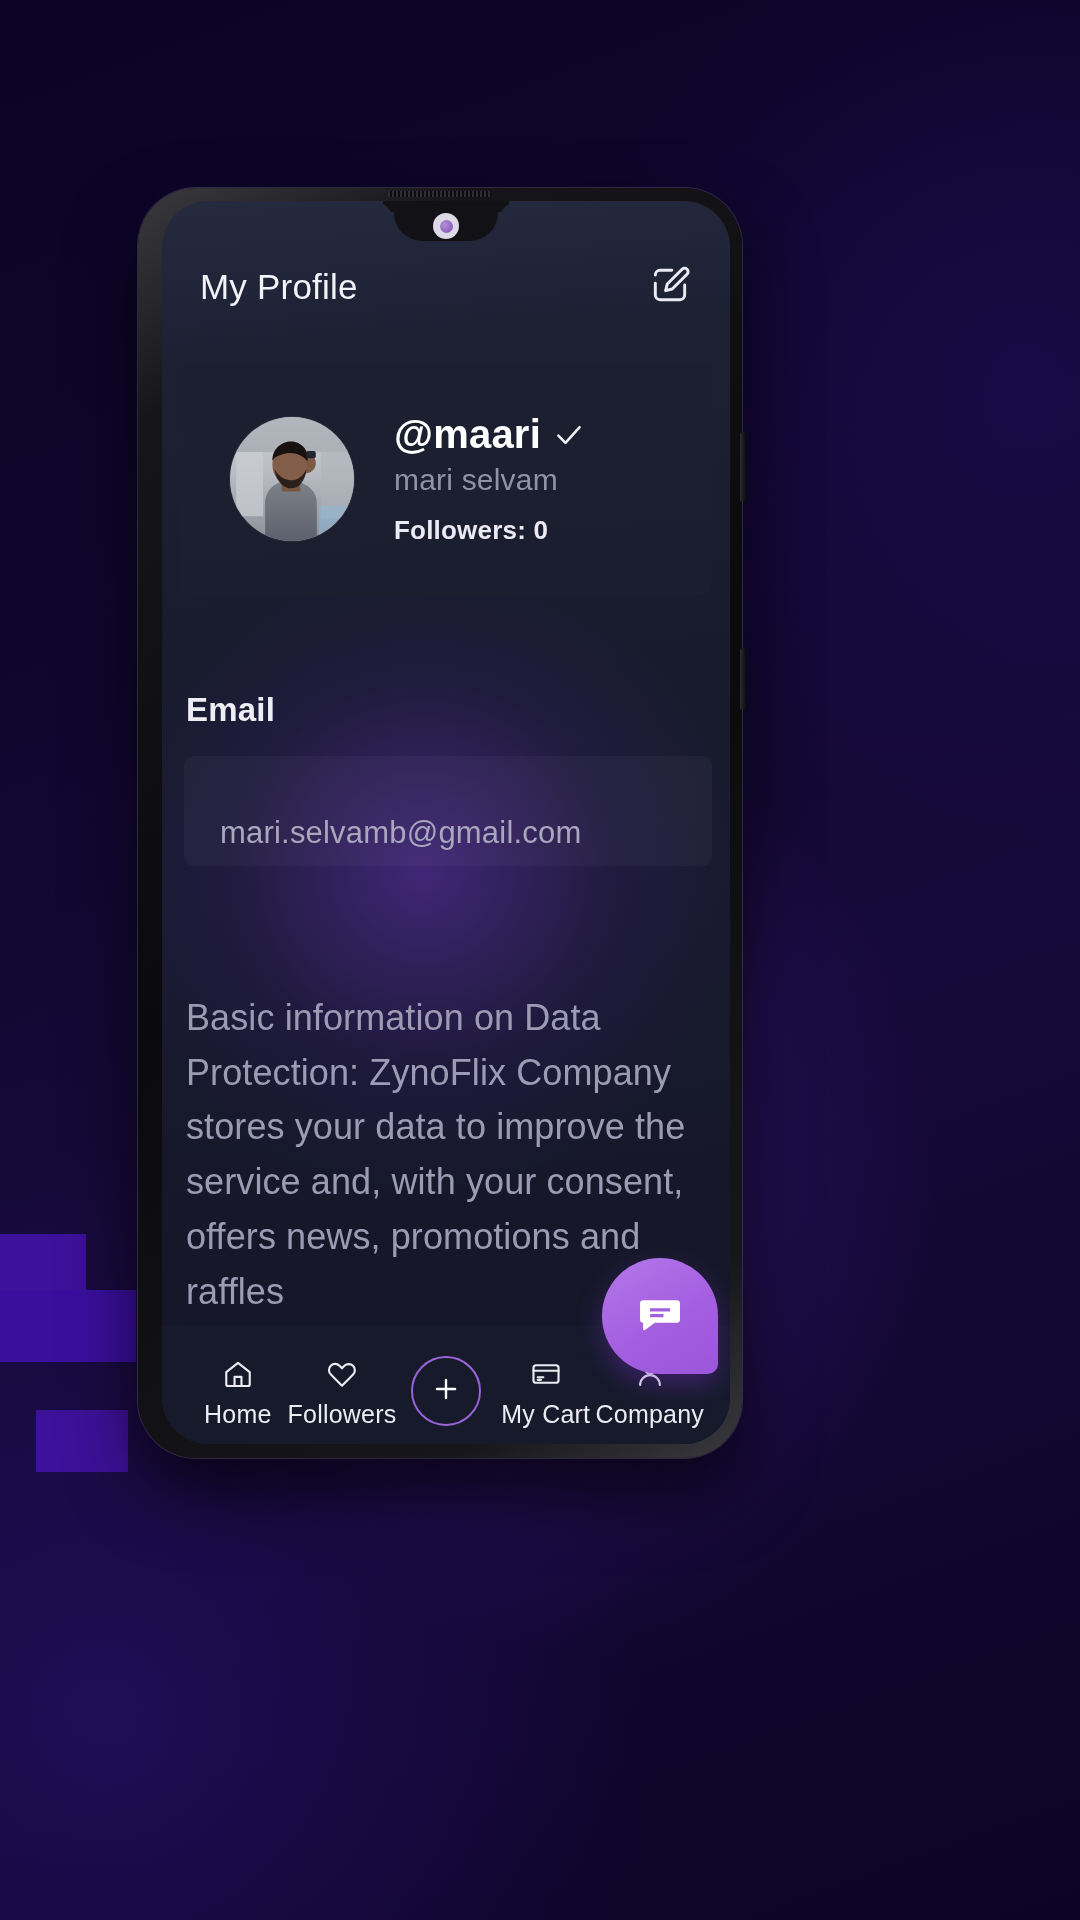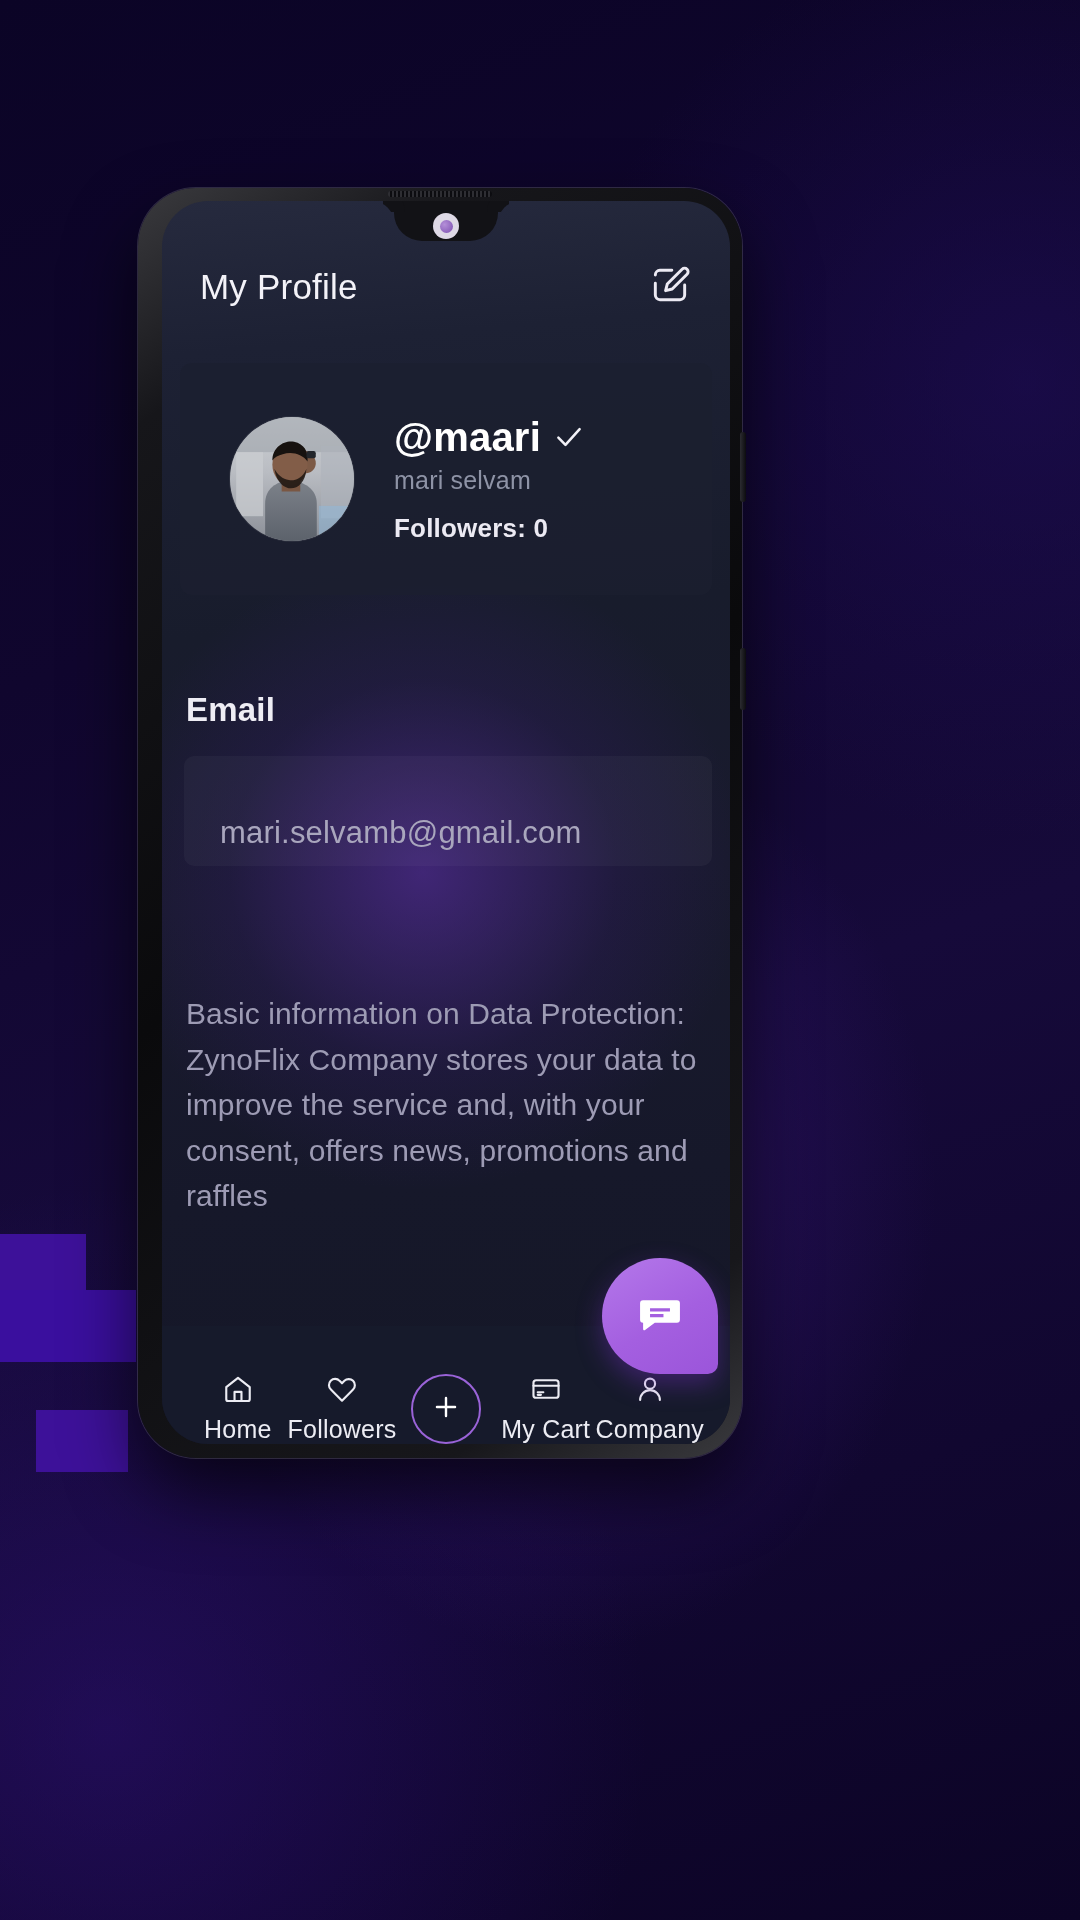--- a/index.html
+++ b/index.html
@@ -91,54 +91,54 @@
     margin-left:26px; margin-right:40px;
     overflow:hidden; flex:none;
     box-shadow:0 0 0 1px rgba(255,255,255,.07);
     background:#50555f;
   }
   #avatar svg{ display:block; width:100%; height:100%; }
   #profile-meta{ display:flex; flex-direction:column; gap:6px; }
   #handle-row{ display:flex; align-items:center; gap:11px; }
   #handle{ font-size:40px; color:#ffffff; font-weight:600; letter-spacing:.2px; }
   #verified-icon{ width:34px; height:34px; }
-  #fullname{ font-size:25px; color:#8e93a6; font-weight:400; letter-spacing:.2px; }
+  #fullname{ font-size:30px; color:#8e93a6; font-weight:400; letter-spacing:.2px; }
   #followers{ font-size:26px; color:#eceaf3; font-weight:600; margin-top:12px; letter-spacing:.2px; }
 
   
   #email-label{
     position:absolute; left:24px; top:490px;
     font-size:33px; color:#eeedf4; font-weight:600; letter-spacing:.2px;
   }
   #email-field{
     position:absolute; left:22px; right:18px; top:555px; height:110px;
     border-radius:10px;
     background:rgba(255,255,255,0.035);
     display:flex; align-items:center; padding:0 36px;
     cursor:text;
   }
   #email-value{ font-size:31px; color:#a9a6bd; letter-spacing:.2px;margin-top:44px; }
 
   
   #privacy-text{
     position:absolute; left:24px; right:28px; top:790px;
-    font-size:30px; line-height:1.52; color:#9d9bb4; letter-spacing:.1px;
+    font-size:36px; line-height:1.52; color:#9d9bb4; letter-spacing:.1px;
   }
 
   
   #update-btn{
     position:absolute; left:0; right:0; top:1060px;
     text-align:center; font-size:32px; color:#8f8da6; cursor:pointer; letter-spacing:.2px;
   }
 
   
   #bottom-nav{
     position:absolute; left:0; right:0; bottom:0; height:118px;
     background:#161a2b;
-    display:flex; align-items:flex-end; justify-content:space-between;
+    display:flex; align-items:center; justify-content:space-between;
     padding:16px 26px 0 26px;
   }
   .nav-item{
     width:110px; display:flex; flex-direction:column; align-items:center; gap:9px;
     cursor:pointer;
   }
   .nav-item .nav-icon{ height:34px; display:flex; align-items:center; justify-content:center; }
   .nav-item .nav-label{ font-size:25px; color:#ececf3; letter-spacing:.2px; }
   #nav-add{ width:110px; display:flex; align-items:flex-start; justify-content:center; cursor:pointer; }
   #add-circle{

